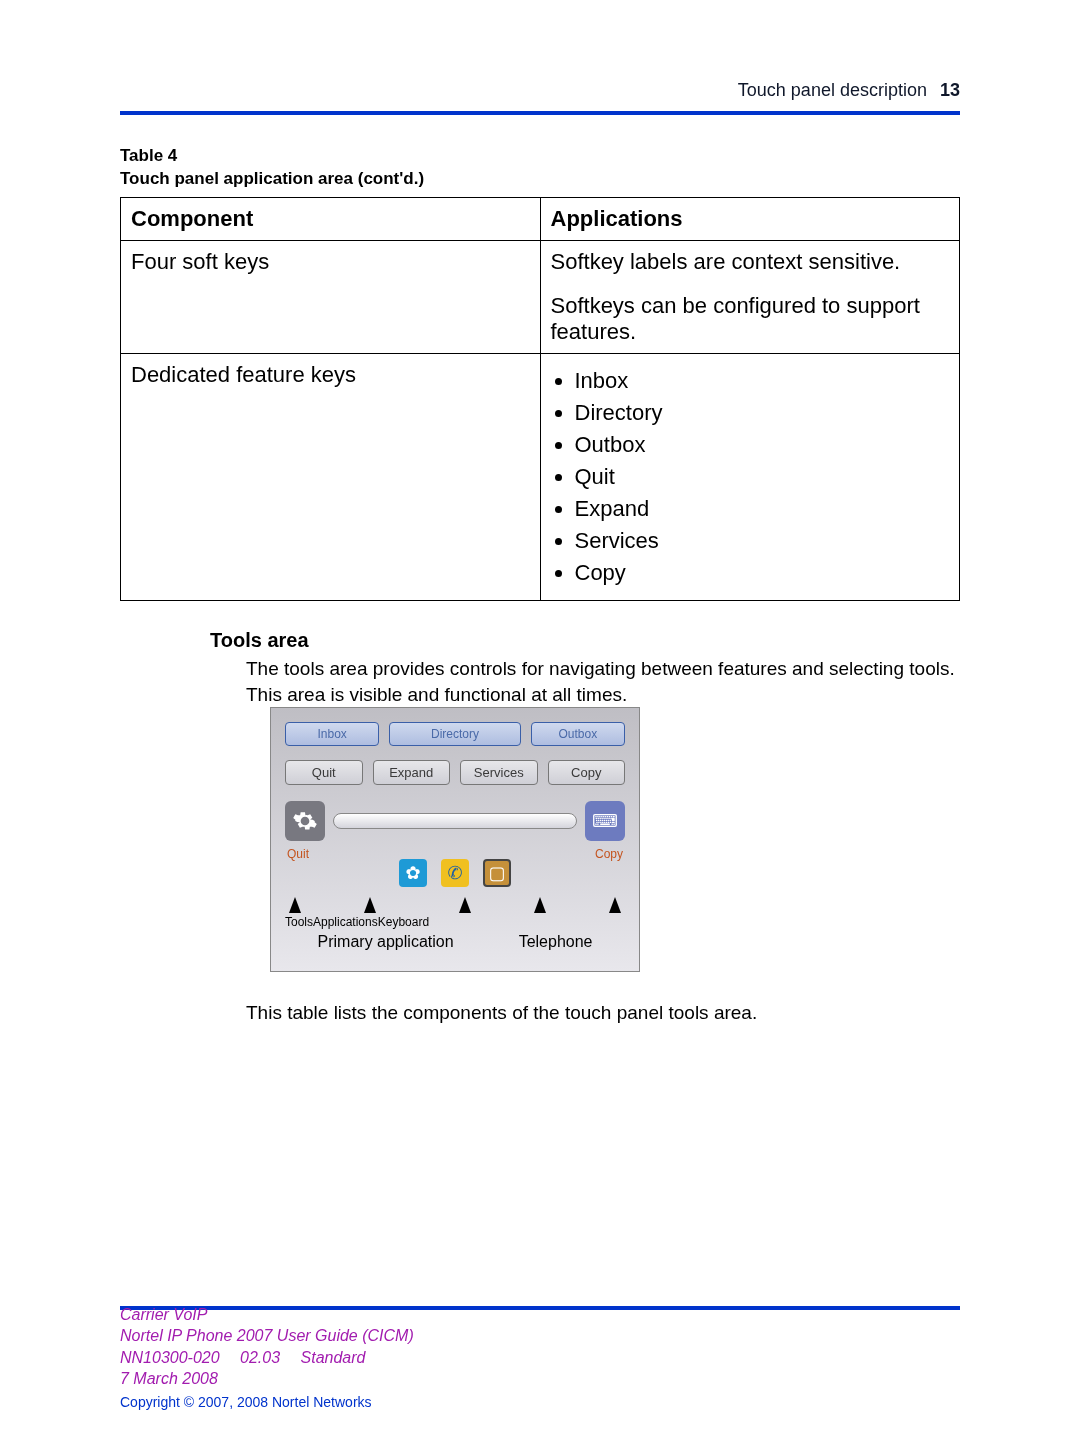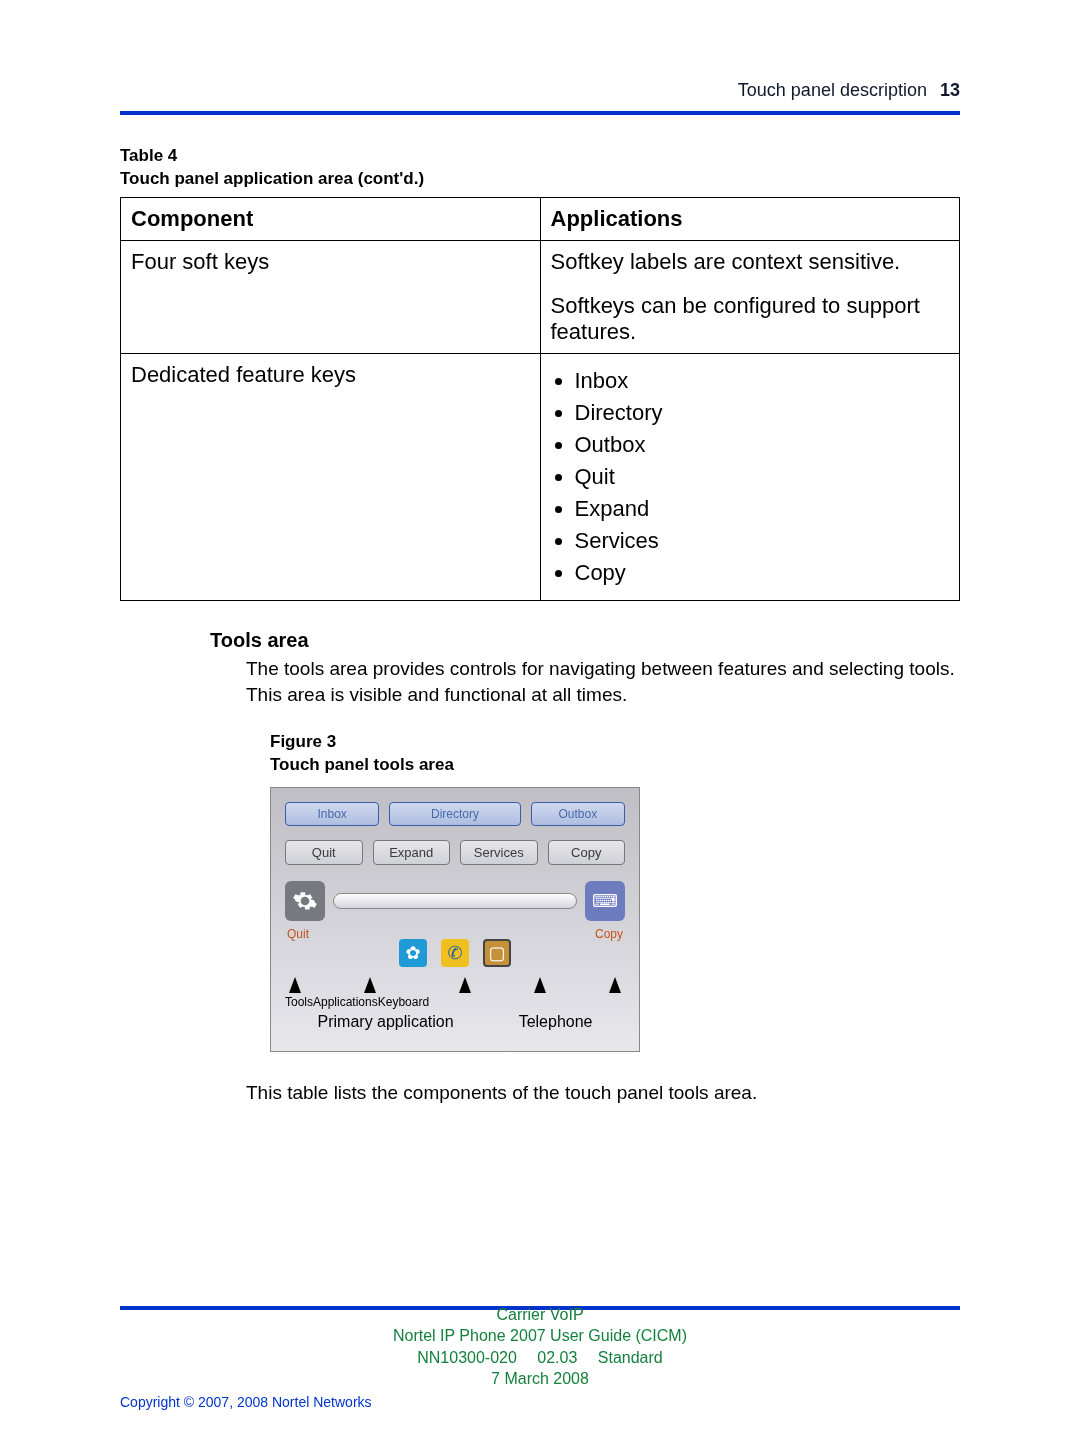--- a/index.html
+++ b/index.html
@@ -91,21 +91,21 @@
   .ai3{background:#c5903a;color:#fff;border:2px solid #444;box-sizing:border-box;}
   .arrows{display:flex;justify-content:space-between;margin:10px 4px 2px 4px;}
   .arrow{width:0;height:0;border-left:6px solid transparent;border-right:6px solid transparent;border-bottom:16px solid #000;}
   .labelrow{display:flex;font-size:12px;color:#000;margin:0 0 4px 0;}
   .labelrow2{display:flex;justify-content:space-around;font-size:16px;color:#000;}
 
   
   .bot-rule{position:absolute;left:120px;right:120px;bottom:130px;border-top:4px solid #0033cc;}
   .footer{
     position:absolute;left:120px;right:120px;bottom:50px;
-    text-align:center;color:#15803d;font-size:16px;line-height:1.35;
+    color:#a21caf;font-size:16px;line-height:1.35;font-style:italic;
   }
   .copyright{
     position:absolute;left:120px;bottom:30px;
     color:#0033cc;font-size:14px;
   }
 </style>
 </head>
 <body>
 
 <div class="page">
@@ -149,24 +149,20 @@
         </ul>
       </td>
     </tr>
   </tbody>
     </table>
 
   <div class="body-block">
     <div class="h-tools">Tools area</div>
     <div class="body-ind">The tools area provides controls for navigating between features and selecting tools. This area is visible and functional at all times.</div>
 
-    <div class="fcap">
-      <span>Figure 3</span><br>
-      <span>Touch panel tools area</span>
-    </div>
 
     <div class="fig">
       <div class="row">
         <div class="softkey">Inbox</div>
         <div class="softkey" style="flex:1.4">Directory</div>
         <div class="softkey">Outbox</div>
       </div>
       <div class="row row2">
         <div class="btn2">Quit</div>
         <div class="btn2">Expand</div>

